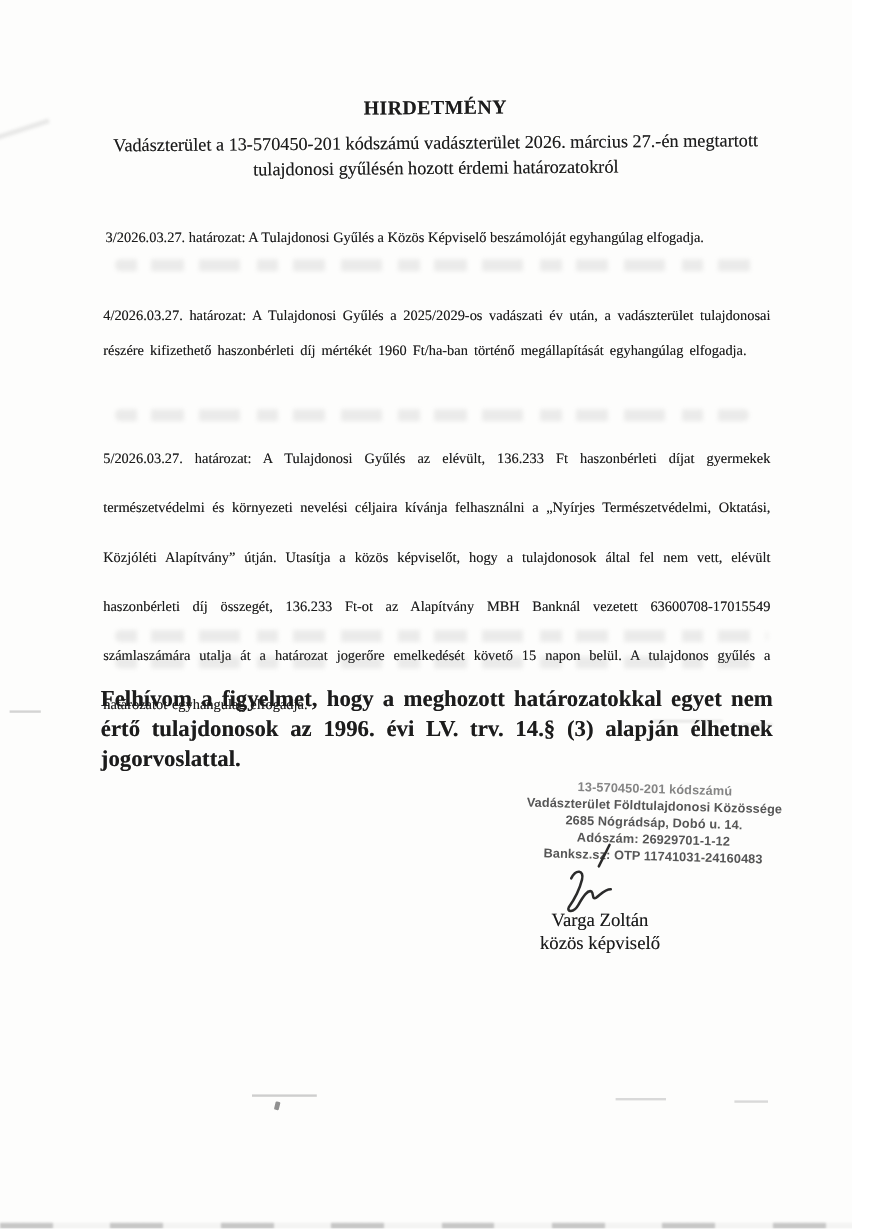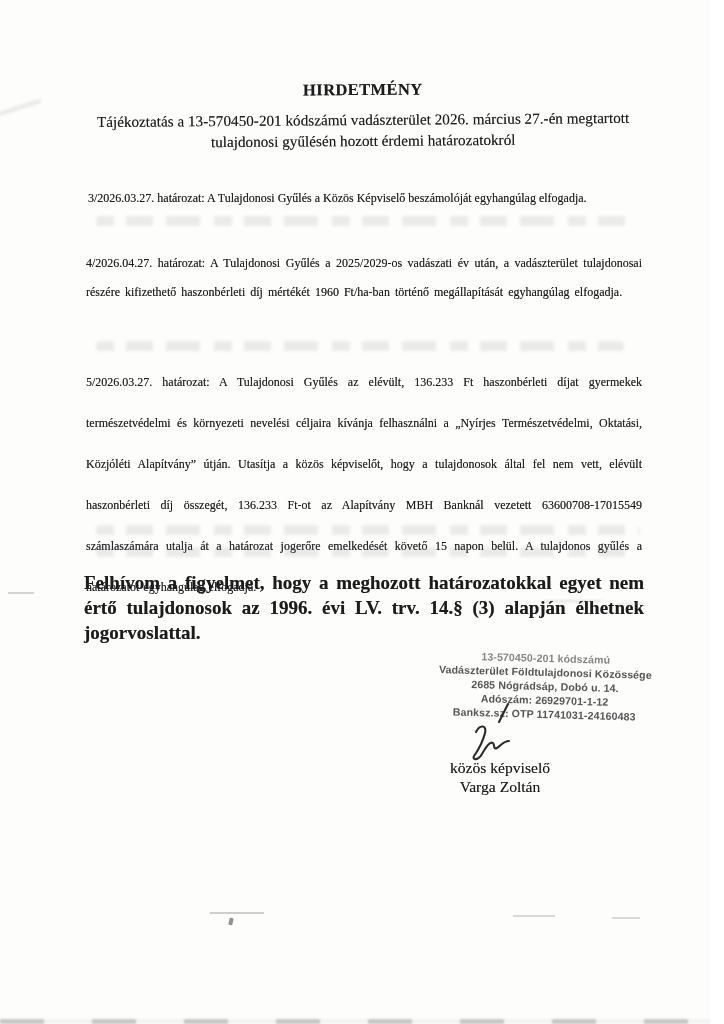--- a/index.html
+++ b/index.html
@@ -46,26 +46,26 @@
   .bottom-band{position:absolute;bottom:0;left:0;width:724px;height:5px;filter:blur(1px);
     background:repeating-linear-gradient(90deg,rgba(110,110,110,.38) 0 44px,rgba(110,110,110,.06) 44px 92px);}
 </style>
 </head>
 <body>
 
 <div class="page">
 
   <div class="header">
     <h1 class="doc-title">HIRDETMÉNY</h1>
-    <p class="doc-subtitle"><span>Tájékoztatás a </span><b>13-570450-201</b><span> kódszámú vadászterület 2026. március 27.-én megtartott tulajdonosi gyűlésén hozott érdemi határozatokról</span></p>
+    <p class="doc-subtitle"><span>Vadászterület a </span><b>13-570450-201</b><span> kódszámú vadászterület 2026. március 27.-én megtartott tulajdonosi gyűlésén hozott érdemi határozatokról</span></p>
   </div>
 
   <p class="res res-1"><b>3/2026.03.27. határozat:</b><span> A Tulajdonosi Gyűlés a Közös Képviselő beszámolóját egyhangúlag elfogadja.</span></p>
 
-  <p class="res res-2"><b>4/2026.04.27. határozat:</b><span> A Tulajdonosi Gyűlés a 2025/2029-os vadászati év után, a vadászterület tulajdonosai részére kifizethető haszonbérleti díj mértékét </span><b>1960 Ft/ha</b><span>-ban történő megállapítását egyhangúlag elfogadja.</span></p>
+  <p class="res res-2"><b>4/2026.03.27. határozat:</b><span> A Tulajdonosi Gyűlés a 2025/2029-os vadászati év után, a vadászterület tulajdonosai részére kifizethető haszonbérleti díj mértékét </span><b>1960 Ft/ha</b><span>-ban történő megállapítását egyhangúlag elfogadja.</span></p>
 
   <p class="res res-3"><b>5/2026.03.27. határozat:</b><span> A Tulajdonosi Gyűlés az elévült, 136.233 Ft haszonbérleti díjat gyermekek természetvédelmi és környezeti nevelési céljaira kívánja felhasználni a „Nyírjes Természetvédelmi, Oktatási, Közjóléti Alapítvány” útján. Utasítja a közös képviselőt, hogy a tulajdonosok által fel nem vett, elévült haszonbérleti díj összegét, 136.233 Ft-ot az Alapítvány MBH Banknál vezetett 63600708-17015549 számlaszámára utalja át a határozat jogerőre emelkedését követő 15 napon belül. A tulajdonos gyűlés a határozatot egyhangúlag elfogadja.</span></p>
 
   <p class="notice">Felhívom a figyelmet, hogy a meghozott határozatokkal egyet nem értő tulajdonosok az 1996. évi LV. trv. 14.§ (3) alapján élhetnek jogorvoslattal.</p>
 
   <div class="stamp">
     <div class="stamp-line">13-570450-201 kódszámú</div>
     <div class="stamp-line">Vadászterület Földtulajdonosi Közössége</div>
     <div class="stamp-line">2685 Nógrádsáp, Dobó u. 14.</div>
     <div class="stamp-line">Adószám: 26929701-1-12</div>
@@ -73,22 +73,22 @@
   </div>
 
   <svg class="signature-svg" width="62" height="66" viewBox="0 0 62 66">
     <g fill="none" stroke="#2b2b2b" stroke-width="2.1" stroke-linecap="round">
       <path d="M46 6 L37 24"></path>
       <path d="M14 34 C18 26 25 27 23 35 C21 43 17 51 12 58 C10 62 16 63 20 56 C24 49 28 43 31 45 C33 47 31 52 35 50 C39 47 42 43 47 43"></path>
     </g>
   </svg>
 
   <div class="signatory">
+    <div>Varga Zoltán</div>
     <div>közös képviselő</div>
-    <div>Varga Zoltán</div>
   </div>
 
   <div class="ghost ghost-1"></div>
   <div class="ghost ghost-2"></div>
   <div class="ghost ghost-3"></div>
   <div class="ghost ghost-4"></div>
   <div class="mark smudge-topleft"></div>
   <div class="mark dash-left"></div>
   <div class="mark dash-right-1"></div>
   <div class="mark dash-right-2"></div>

